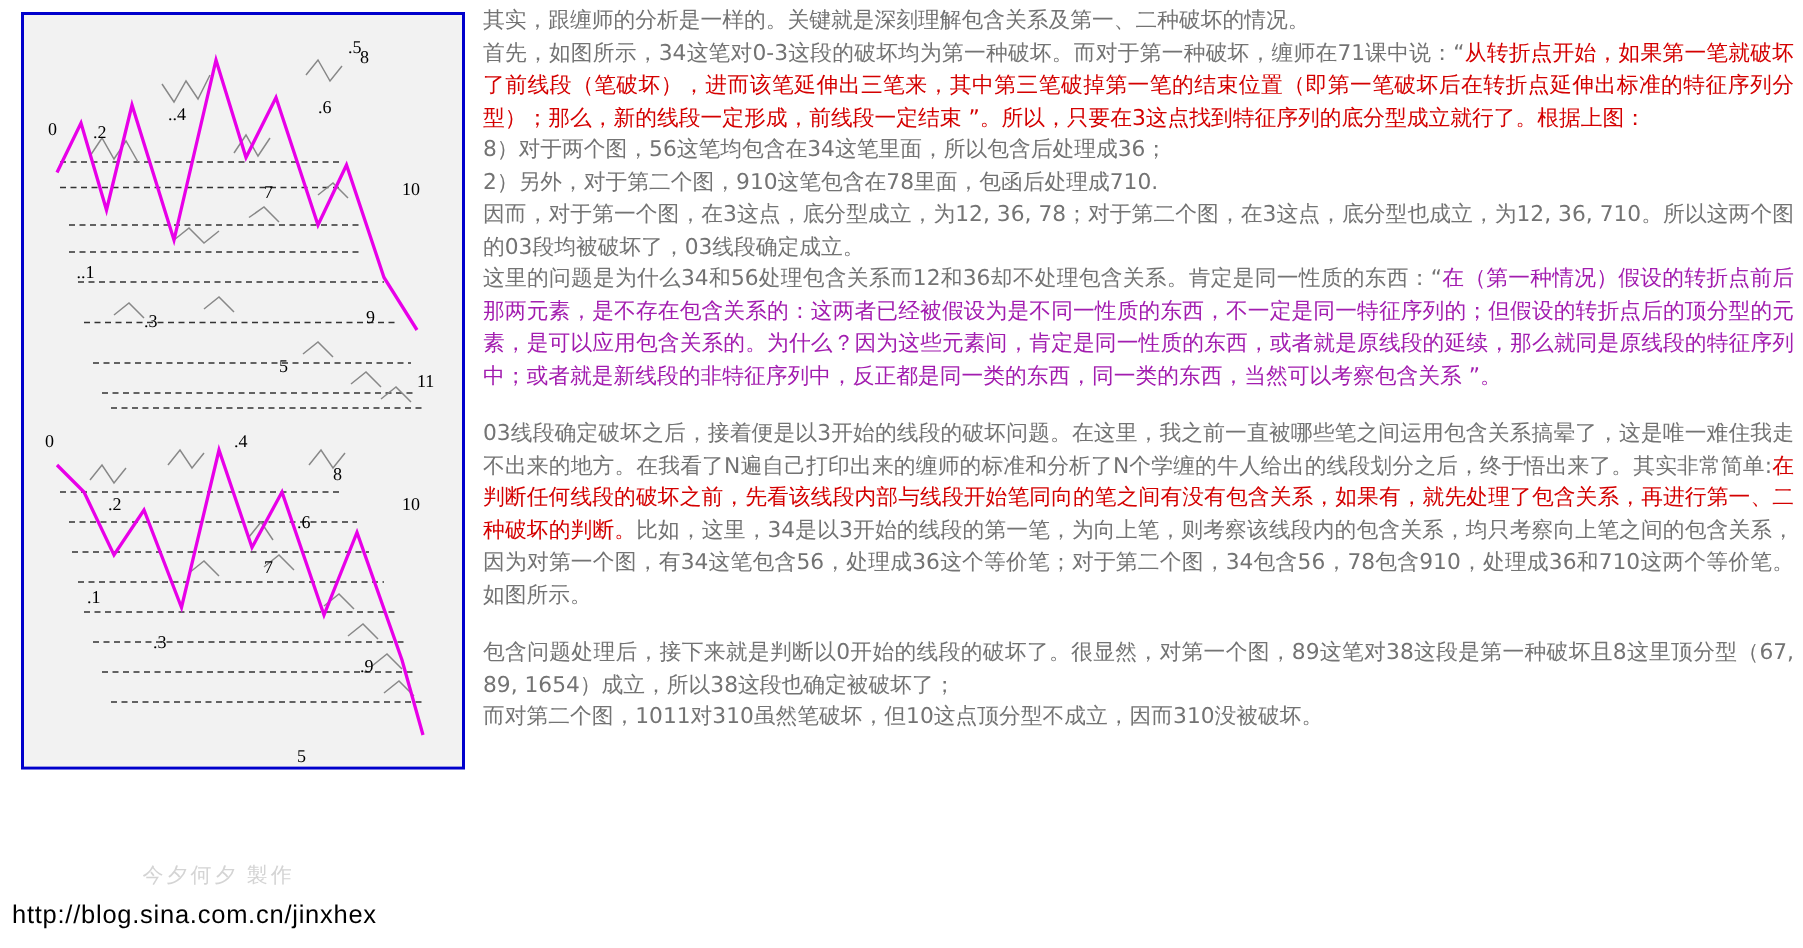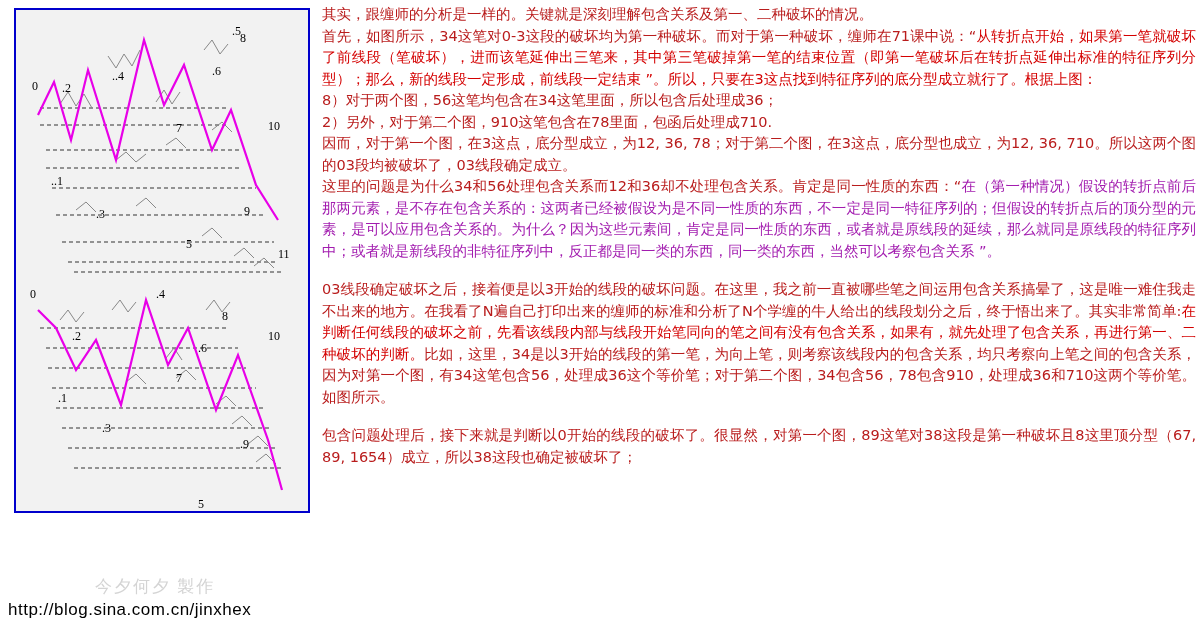--- a/index.html
+++ b/index.html
@@ -15,41 +15,41 @@
   
   .chart-panel{
     position:absolute;left:14px;top:8px;width:296px;height:505px;
     background:#f2f2f2;border:2px solid #0000cc;box-sizing:border-box;
   }
   .chart-svg{position:absolute;left:0;top:0;}
 
   .watermark{
     position:absolute;left:95px;top:575px;
     font-family:"Liberation Serif", serif;
-    font-size:17px;color:#d4d4d4;letter-spacing:2px;
+    font-size:14px;color:#d4d4d4;letter-spacing:2px;
   }
   .blogurl{
     position:absolute;left:8px;top:600px;
     font-family:Liberation Sans, sans-serif;
     font-size:17px;color:#000000;letter-spacing:0.5px;
   }
 
   
   .text-panel{
     position:absolute;left:322px;top:4px;width:874px;
     font-family:"DejaVu Sans", sans-serif;
     font-size:14.5px;
     line-height:21.5px;
     color:#000000;
   }
   .para{margin:0 0 0 0;text-align:justify;}
   .gap{height:17px;}
   .red{color:#d40000;}
   .blue{color:#a21caf;}
-  .blk{color:#b91c1c;}
+  .blk{color:#737373;}
 </style>
 </head>
 <body>
 
 <div class="page">
 
   <div class="chart-panel">
     <svg class="chart-svg" width="292" height="501" viewBox="0 0 292 501">
       <rect x="0" y="0" width="292" height="501" fill="#f2f2f2"></rect>
 
@@ -146,15 +146,16 @@
     <div class="para" id="p1"><span class="blk">其实，跟缠师的分析是一样的。关键就是深刻理解包含关系及第一、二种破坏的情况。</span></div>
     <div class="para" id="p2"><span class="blk">首先，如图所示，34这笔对0-3这段的破坏均为第一种破坏。而对于第一种破坏，缠师在71课中说：“</span><span class="red">从转折点开始，如果第一笔就破坏了前线段（笔破坏），进而该笔延伸出三笔来，其中第三笔破掉第一笔的结束位置（即第一笔破坏后在转折点延伸出标准的特征序列分型）；那么，新的线段一定形成，前线段一定结束 ”。所以，只要在3这点找到特征序列的底分型成立就行了。根据上图：</span></div>
     <div class="para" id="p3"><span class="blk">8）对于两个图，56这笔均包含在34这笔里面，所以包含后处理成36；</span></div>
     <div class="para" id="p4"><span class="blk">2）另外，对于第二个图，910这笔包含在78里面，包函后处理成710.</span></div>
     <div class="para" id="p5"><span class="blk">因而，对于第一个图，在3这点，底分型成立，为12, 36, 78；对于第二个图，在3这点，底分型也成立，为12, 36, 710。所以这两个图的03段均被破坏了，03线段确定成立。</span></div>
     <div class="para" id="p6"><span class="blk">这里的问题是为什么34和56处理包含关系而12和36却不处理包含关系。肯定是同一性质的东西：“</span><span class="blue">在（第一种情况）假设的转折点前后那两元素，是不存在包含关系的：这两者已经被假设为是不同一性质的东西，不一定是同一特征序列的；但假设的转折点后的顶分型的元素，是可以应用包含关系的。为什么？因为这些元素间，肯定是同一性质的东西，或者就是原线段的延续，那么就同是原线段的特征序列中；或者就是新线段的非特征序列中，反正都是同一类的东西，同一类的东西，当然可以考察包含关系 ”。</span></div>
     <div class="gap"></div>
     <div class="para" id="p7"><span class="blk">03线段确定破坏之后，接着便是以3开始的线段的破坏问题。在这里，我之前一直被哪些笔之间运用包含关系搞晕了，这是唯一难住我走不出来的地方。在我看了N遍自己打印出来的缠师的标准和分析了N个学缠的牛人给出的线段划分之后，终于悟出来了。其实非常简单:</span><span class="red">在判断任何线段的破坏之前，先看该线段内部与线段开始笔同向的笔之间有没有包含关系，如果有，就先处理了包含关系，再进行第一、二种破坏的判断。</span><span class="blk">比如，这里，34是以3开始的线段的第一笔，为向上笔，则考察该线段内的包含关系，均只考察向上笔之间的包含关系，因为对第一个图，有34这笔包含56，处理成36这个等价笔；对于第二个图，34包含56，78包含910，处理成36和710这两个等价笔。如图所示。</span></div>
     <div class="gap"></div>
     <div class="para" id="p8"><span class="blk">包含问题处理后，接下来就是判断以0开始的线段的破坏了。很显然，对第一个图，89这笔对38这段是第一种破坏且8这里顶分型（67, 89, 1654）成立，所以38这段也确定被破坏了；</span></div>
+    <div class="para" id="p9"><span class="blk">而对第二个图，1011对310虽然笔破坏，但10这点顶分型不成立，因而310没被破坏。</span></div>
   </div>
 
 </div>
 
 </body></html>

